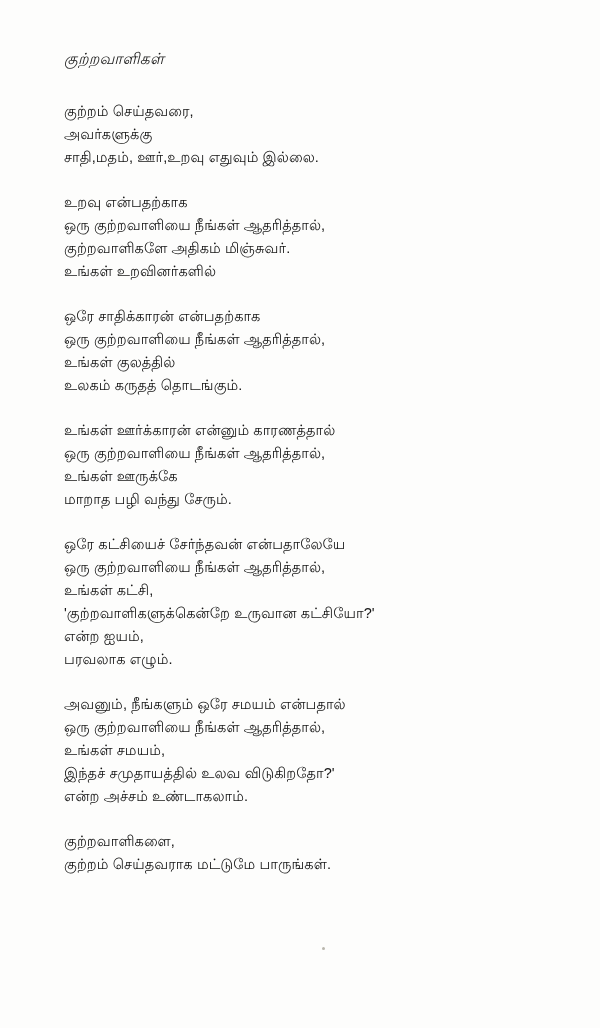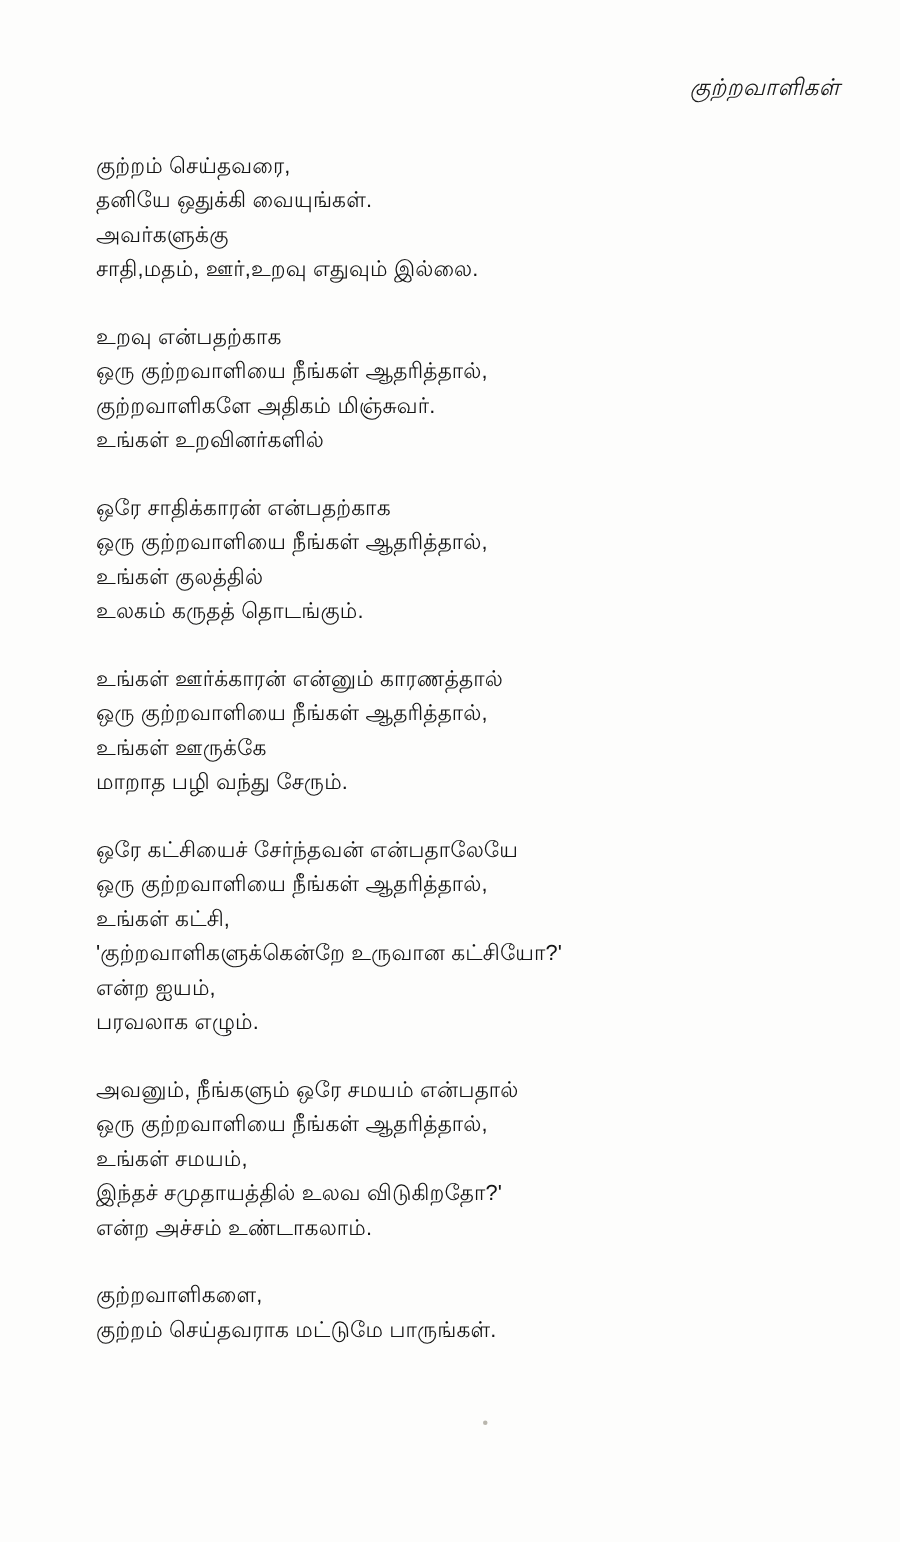--- a/index.html
+++ b/index.html
@@ -23,21 +23,20 @@
     padding: 48px 40px 10px 64px;
   }
   .poem-title {
     font-size: 15.5px;
     font-style: italic;
     letter-spacing: 0.2px;
     color: #1b1b1b;
     margin: 0 0 30px 0;
     line-height: 1.4;
     font-weight: 400;
-    text-align: right;
   }
   .stanza {
     margin: 0 0 22px 0;
   }
   .line {
     font-size: 14.5px;
     line-height: 23px;
     color: #141414;
     white-space: pre-wrap;
     letter-spacing: 0.1px;
@@ -55,21 +54,20 @@
 </head>
 <body>
 
 <div class="page">
   <h1 class="poem-title">குற்றவாளிகள்</h1>
 
   <div class="poem-body">
 
     <div class="stanza">
       <div class="line">குற்றம் செய்தவரை,</div>
-      <div class="line">தனியே ஒதுக்கி வையுங்கள்.</div>
       <div class="line">அவர்களுக்கு</div>
       <div class="line">சாதி,மதம், ஊர்,உறவு எதுவும் இல்லை.</div>
     </div>
 
     <div class="stanza">
       <div class="line">உறவு என்பதற்காக</div>
       <div class="line">ஒரு குற்றவாளியை நீங்கள் ஆதரித்தால்,</div>
       <div class="line">குற்றவாளிகளே அதிகம் மிஞ்சுவர்.</div>
       <div class="line">உங்கள் உறவினர்களில்</div>
     </div>

